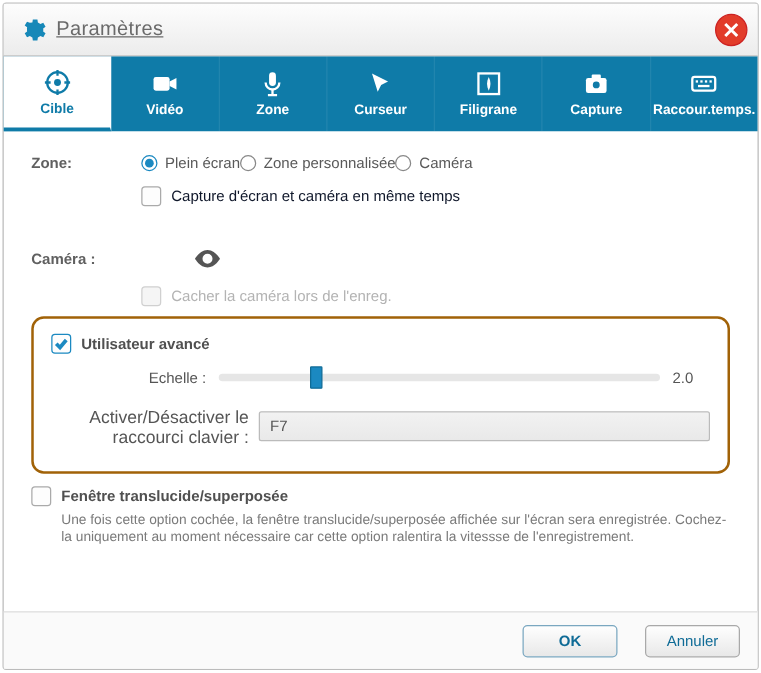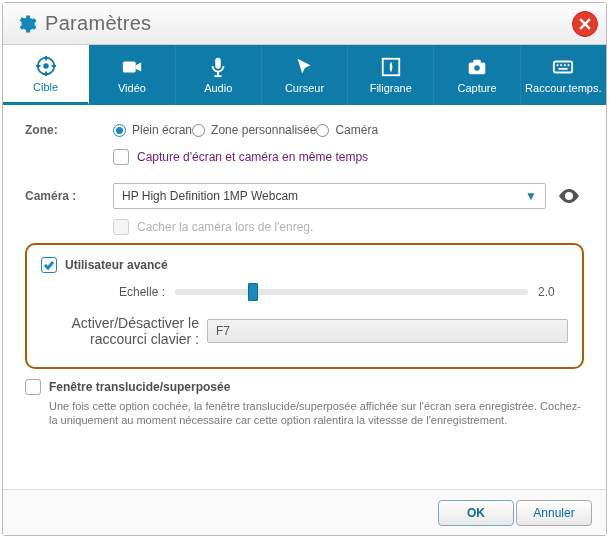--- a/index.html
+++ b/index.html
@@ -8,21 +8,21 @@
     width: 605px; height: 534px; margin: 2px; border: 1px solid #bbb; border-radius: 3px;
     display: flex; flex-direction: column; position: relative; background: #fff;
   }
   .titlebar {
     height: 42px; display: flex; align-items: center; padding: 0 10px 0 12px;
     background: linear-gradient(#fdfdfd, #ececec); border-bottom: 1px solid #ccc;
     position: relative;
   }
   .titlebar .gear { width: 22px; height: 22px; margin-right: 8px; color: #1688b8; }
   .titlebar .title {
-    font-size: 20px; font-weight: 400; color: #6a6a6a; letter-spacing: 0.3px;
+    font-size: 16px; font-weight: 400; color: #6a6a6a; letter-spacing: 0.3px; text-decoration: underline;
   }
   .close-btn {
     position: absolute; right: 8px; top: 50%; transform: translateY(-50%);
     width: 26px; height: 26px; background: #e23c2a; border-radius: 50%; border: 1px solid #c22; 
     display: flex; align-items: center; justify-content: center; cursor: pointer;
   }
   .close-btn svg { width: 12px; height: 12px; fill: #fff; }
   .tabs {
     display: flex; height: 60px; background: #0f7ba8;
   }
@@ -31,34 +31,34 @@
     color: #fff; font-size: 11px; cursor: pointer; border-right: 1px solid rgba(255,255,255,0.08);
     gap: 4px;
   }
   .tab:last-child { border-right: none; }
   .tab.active {
     background: #fff; color: #0f7ba8; border-bottom: 3px solid #0f7ba8;
   }
   .tab.active .tab-icon { color: #0f7ba8; }
   .tab .tab-icon { width: 22px; height: 22px; display:flex;align-items:center;justify-content:center;}
   .tab .tab-icon svg { width: 22px; height: 22px; fill: currentColor; }
-  .tab-label { font-weight: 400; }
+  .tab-label { font-weight: 700; }
   .content {
     flex: 1; padding: 18px 22px 10px 22px; color: #555; font-size: 12px; position: relative;
   }
   .row { display: flex; align-items: center; margin-bottom: 12px; }
   .field-label { width: 88px; text-align: left; font-weight: 700; color: #606060; font-size: 12px; padding-right: 6px; }
   .radio-group { display: flex; align-items: center; }
   .radio { display: flex; align-items: center; gap: 6px; cursor: pointer; color:#595959; }
   .radio .dot { width: 13px; height: 13px; border: 1px solid #888; border-radius: 50%; position: relative; }
   .radio.selected .dot { border-color: #1b89c1; }
   .radio.selected .dot::after {
     content:""; position:absolute; inset:2px; border-radius:50%; background:#1b89c1;
   }
-  .check-row { display:flex; align-items:center; gap:8px; margin-left: 88px; margin-bottom:18px; color:#701a75; }
+  .check-row { display:flex; align-items:center; gap:8px; margin-left: 88px; margin-bottom:30px; color:#0f172a; }
   .checkbox {
     width: 16px; height: 16px; border: 1px solid #aaa; border-radius: 3px; background: #fdfdfd;
     display:flex;align-items:center;justify-content:center; cursor:pointer;flex-shrink:0;
   }
   .checkbox.disabled { border-color:#d0d0d0; background:#f5f5f5; cursor:default;}
   .checkbox.checked { border-color:#1b89c1; }
   .checkbox.checked svg { display:block; }
   .checkbox svg { display:none; width:12px; height:12px; stroke:#1b89c1; stroke-width:3; fill:none; }
   .select-row { display:flex; align-items:center; }
   .select {
@@ -89,21 +89,21 @@
   .hotkey-row { display:flex; align-items:center; gap:8px; margin-left:8px;}
   .hotkey-label { width:150px; text-align:right; font-size:14px; color:#555; line-height:1.15;}
   .hotkey-input {
     flex:1; height:24px; border:1px solid #bbb; background:linear-gradient(#f2f2f2,#e9e9e9);
     padding:0 8px; display:flex;align-items:center; color:#555; font-size:12px; border-radius:2px;
   }
   .trans-section { margin-top: 4px; }
   .trans-check { display:flex; align-items:center; gap:8px; font-weight:700; color:#505050;}
   .trans-desc { margin-left:24px; font-size:11px; color:#7a7a7a; line-height:1.3; margin-top:4px;}
   .button-bar {
-    height:46px; display:flex; justify-content:flex-end; align-items:center; gap:2px;
+    height:46px; display:flex; justify-content:flex-end; align-items:center; gap:22px;
     padding:0 14px; border-top:1px solid #ddd; background:#fafafa;
   }
   .btn {
     min-width:76px; height:26px; border:1px solid #a9a9a9; border-radius:4px;
     background:linear-gradient(#fefefe,#e8e8e8); display:flex;align-items:center;justify-content:center;
     font-size:12px; cursor:pointer;
   }
   .btn.primary { color:#0f6b96; font-weight:700; border-color:#7aa7c0;}
   .btn.secondary { color:#0f6b96; font-weight:400;}
 </style>
@@ -150,21 +150,21 @@
     </div>
     <div class="tab">
       <span class="tab-icon">
         <svg viewBox="0 0 24 24">
             <rect x="9" y="2" width="6" height="12" rx="3"></rect>
             <path d="M6 11a6 6 0 0 0 12 0" fill="none" stroke="currentColor" stroke-width="2"></path>
             <line x1="12" y1="17" x2="12" y2="22" stroke="currentColor" stroke-width="2"></line>
             <line x1="8" y1="22" x2="16" y2="22" stroke="currentColor" stroke-width="2"></line>
           </svg>
       </span>
-      <span class="tab-label">Audio</span>
+      <span class="tab-label">Zone</span>
     </div>
     <div class="tab">
       <span class="tab-icon">
         <svg viewBox="0 0 24 24">
             <path d="M5 3l5 16 3-6 6-3z"></path>
           </svg>
       </span>
       <span class="tab-label">Curseur</span>
     </div>
     <div class="tab">
@@ -221,26 +221,22 @@
       </div>
     </div>
 
     <div class="check-row">
       <div class="checkbox">
         
       </div>
       <span>Capture d'écran et caméra en même temps</span>
     </div>
 
-    <div class="row select-row" style="margin-bottom:10px;">
+    <div class="row select-row" style="margin-bottom:10px;gap:30px;">
       <div class="field-label">Caméra :</div>
-      <div class="select">
-        <span>HP High Definition 1MP Webcam</span>
-        <span class="caret">▼</span>
-      </div>
       <div class="eye-btn">
         <svg viewBox="0 0 24 24">
             <path d="M12 5C6 5 2 12 2 12s4 7 10 7 10-7 10-7-4-7-10-7zm0 11a4 4 0 1 1 0-8 4 4 0 0 1 0 8z"></path>
             <circle cx="12" cy="12" r="2" fill="#fff"></circle>
           </svg>
       </div>
     </div>
 
     <div class="check-row grey-text" style="margin-bottom:8px;">
       <div class="checkbox disabled">

